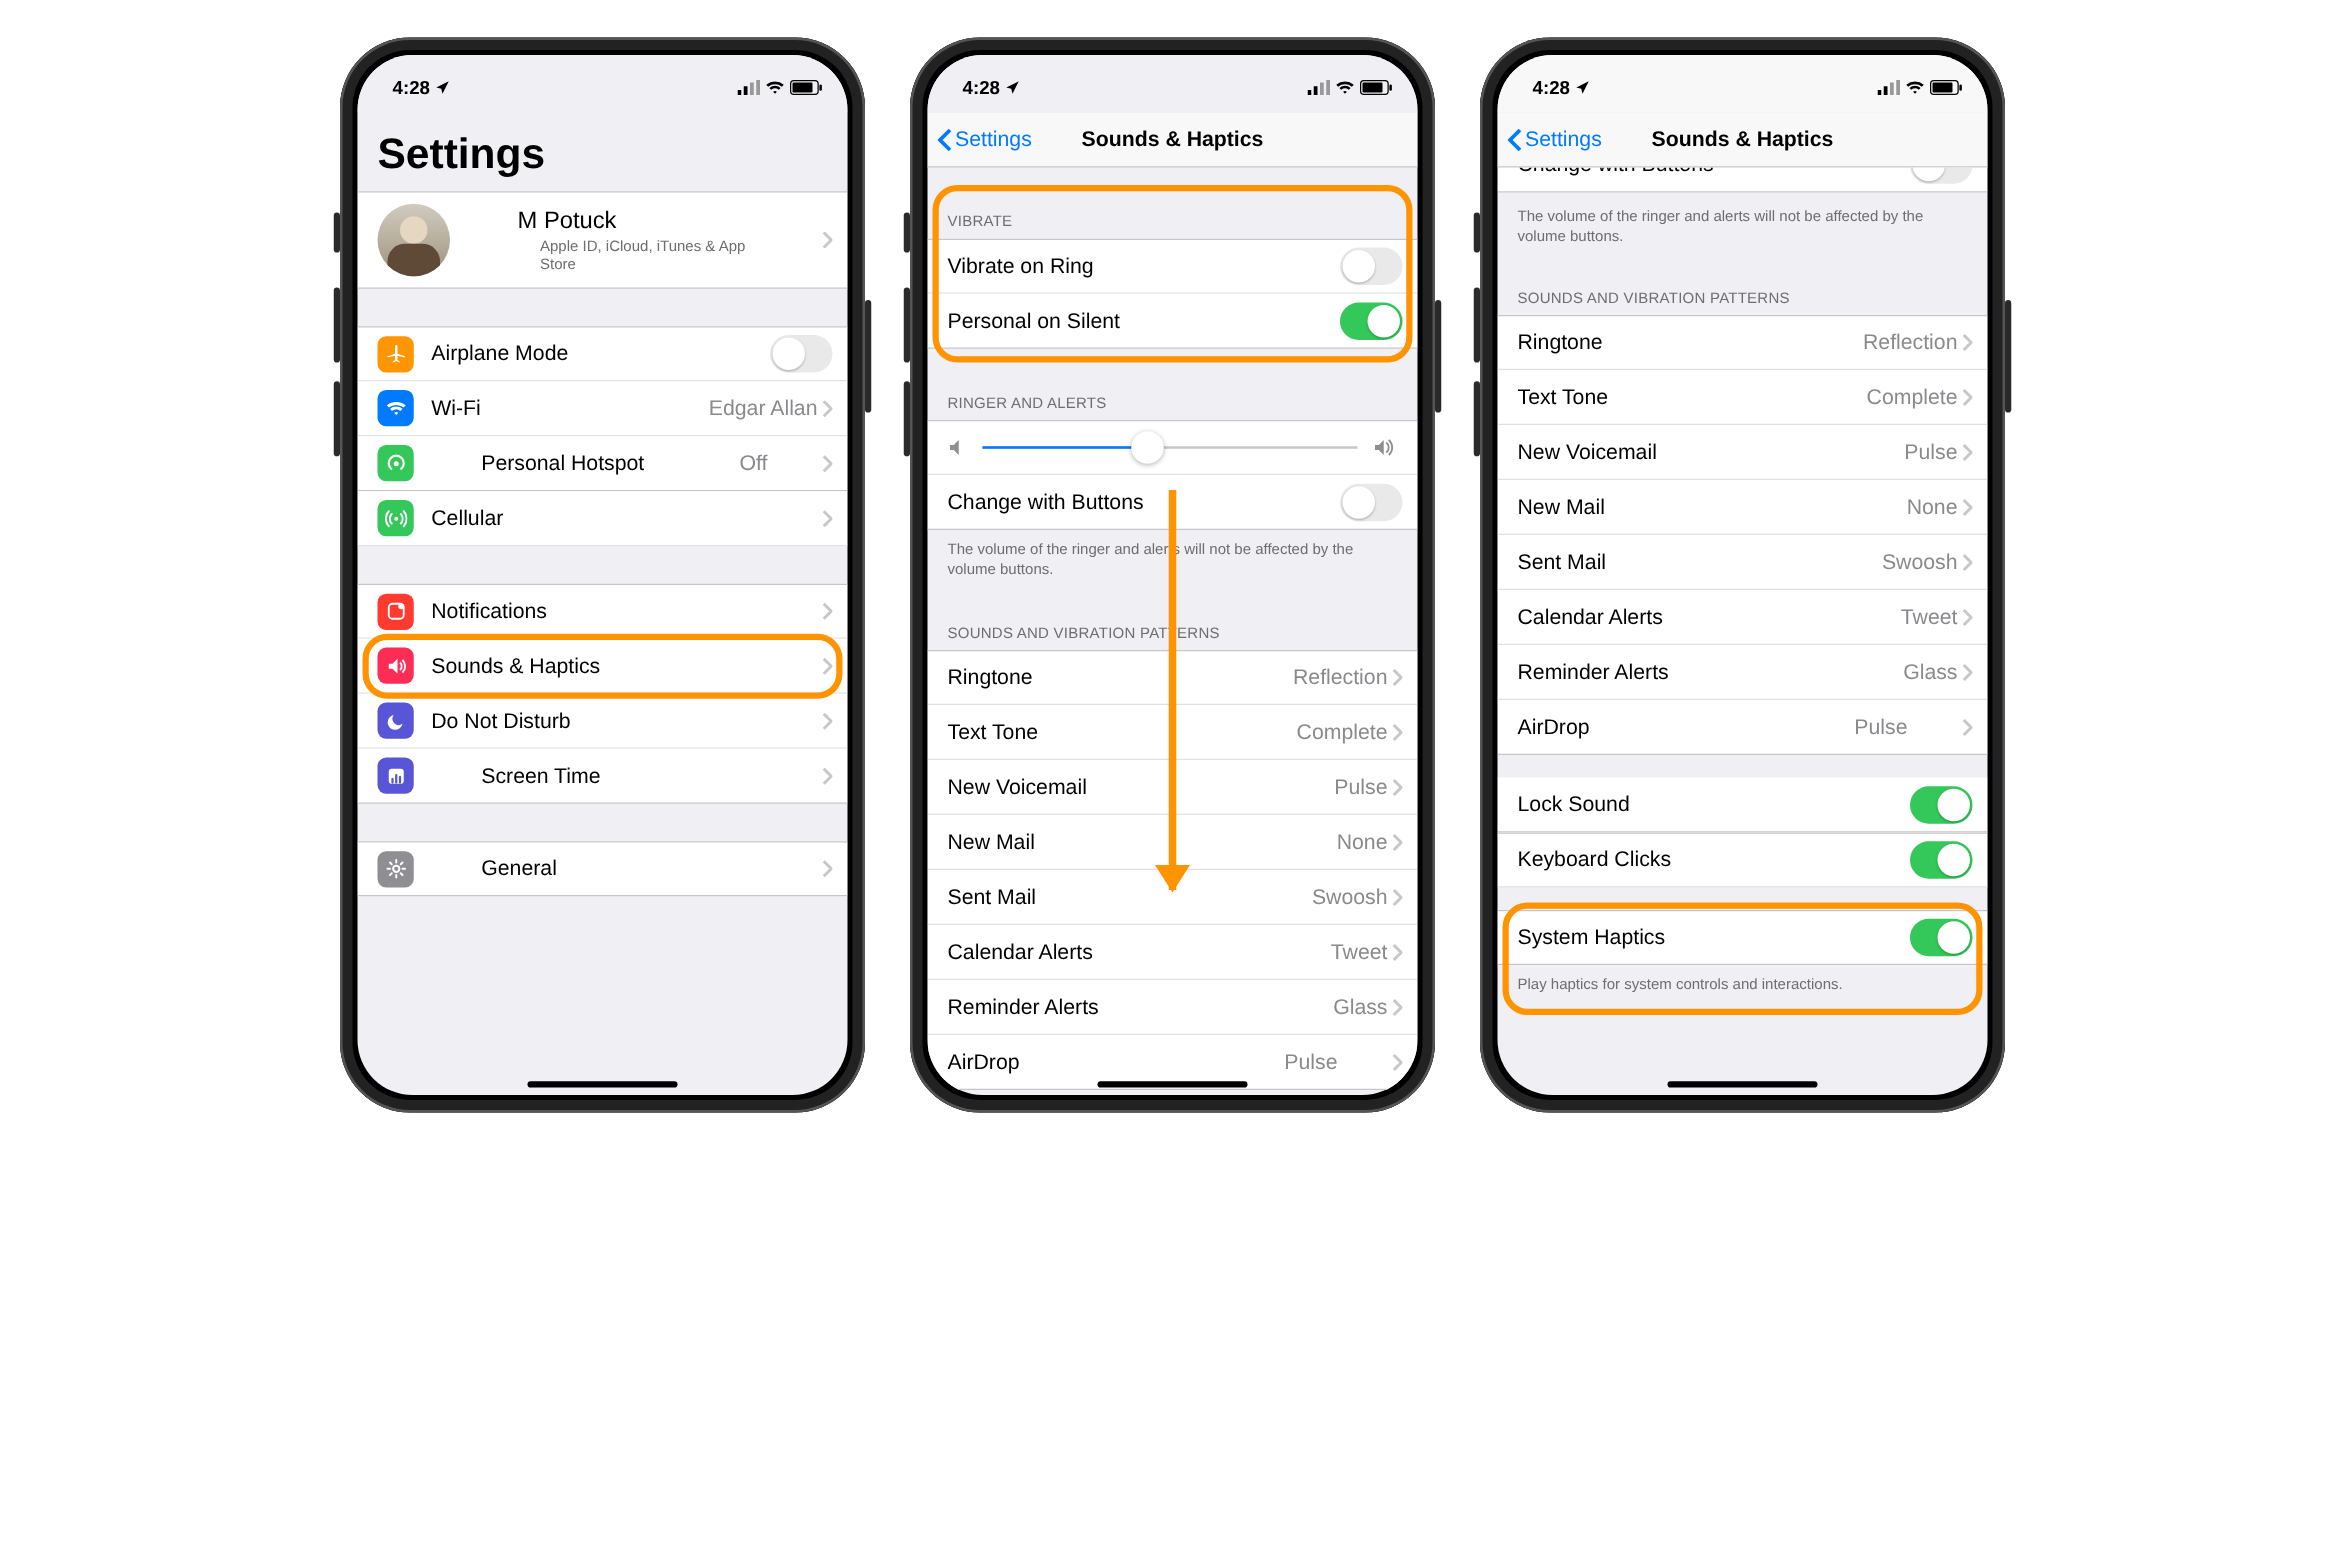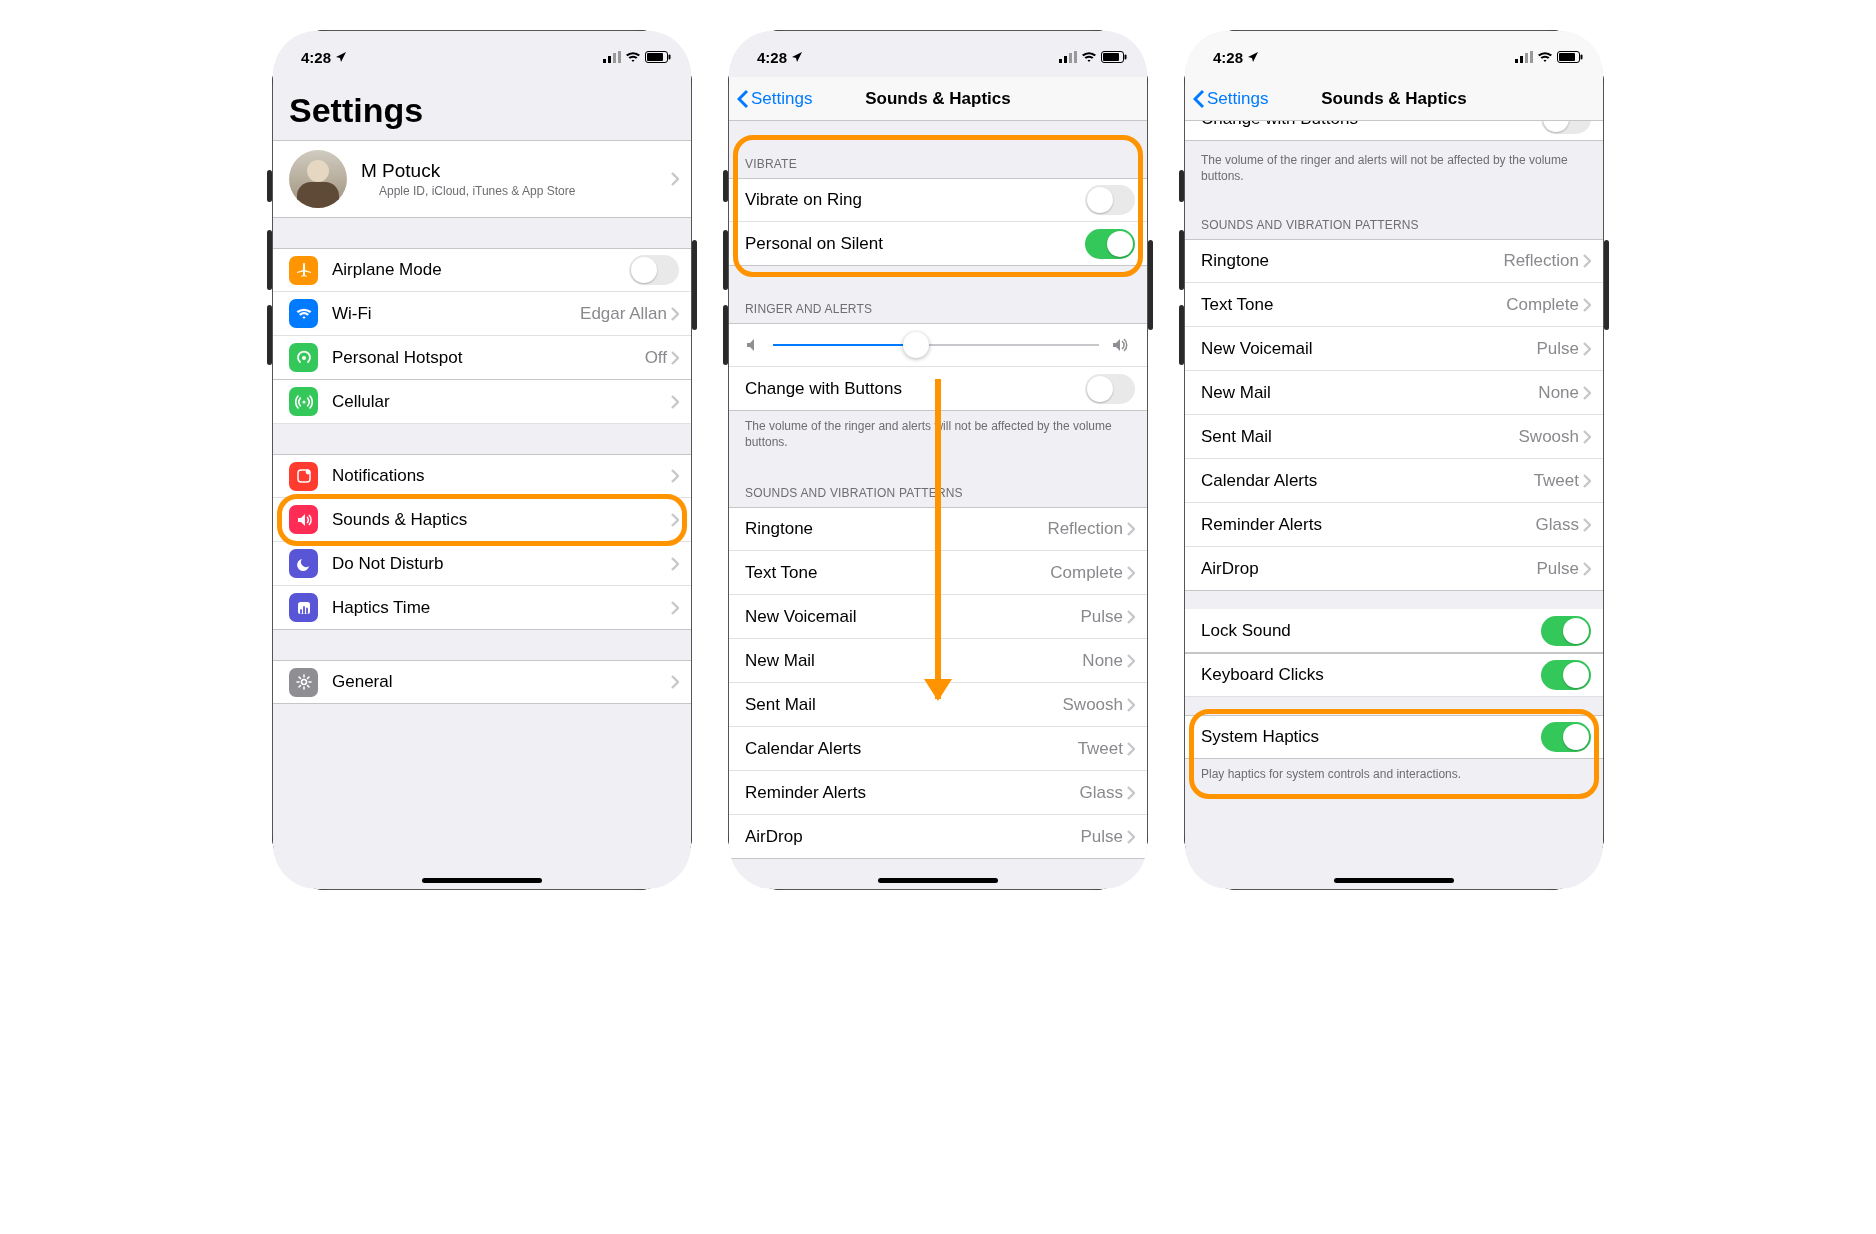--- a/index.html
+++ b/index.html
@@ -12,21 +12,21 @@
     gap: 36px;
     justify-content: center;
   }
 
   
   .phone {
     width: 420px;
     height: 860px;
     background: #000;
     border-radius: 56px;
-    padding: 1px;
+    padding: 14px;
     position: relative;
     box-shadow: inset 0 0 0 2px #555, inset 0 0 0 10px #222;
   }
   .side-btn {
     position: absolute;
     background: #2a2a2a;
     border-radius: 4px;
   }
   .side-left1 { left: -5px; top: 140px; width: 5px; height: 32px; }
   .side-left2 { left: -5px; top: 200px; width: 5px; height: 60px; }
@@ -124,21 +124,21 @@
   .row {
     display: flex;
     align-items: center;
     min-height: 44px;
     padding: 6px 12px 6px 16px;
     background: #fff;
     border-bottom: 0.5px solid #e1e1e3;
     position: relative;
   }
   .row.first-in-group { border-top: 0.5px solid #c6c6c8; }
-  .row.no-sep { border-bottom: 0.5px solid #c6c6c8; }
+  .row.no-sep { border-bottom: 0.5px solid #c6c6c8; gap: 40px; }
 
   .row .icon {
     width: 29px;
     height: 29px;
     border-radius: 7px;
     margin-right: 14px;
     display: flex;
     align-items: center;
     justify-content: center;
     color: #fff;
@@ -389,21 +389,21 @@
               <polyline points="1,1 7,7 1,13"></polyline>
             </svg>
           </div>
           <div class="row no-sep">
             <div class="icon" style="background:#5856d6">
               <svg viewBox="0 0 18 18">
                 <rect x="3" y="3" width="12" height="12" rx="2.5" fill="#fff"></rect>
                 <path d="M6 14 v-3 M9 14 v-6 M12 14 v-4.5" stroke="#5856d6" stroke-width="1.8" stroke-linecap="round"></path>
               </svg>
             </div>
-            <span class="label">Haptics Time</span>
+            <span class="label">Screen Time</span>
             <svg class="chev-svg" viewBox="0 0 8 14">
               <polyline points="1,1 7,7 1,13"></polyline>
             </svg>
           </div>
         </div>
 
       <div class="spacer"></div>
       <div id="p1gc">
           <div class="row first-in-group no-sep">
             <div class="icon" style="background:#8e8e93">

